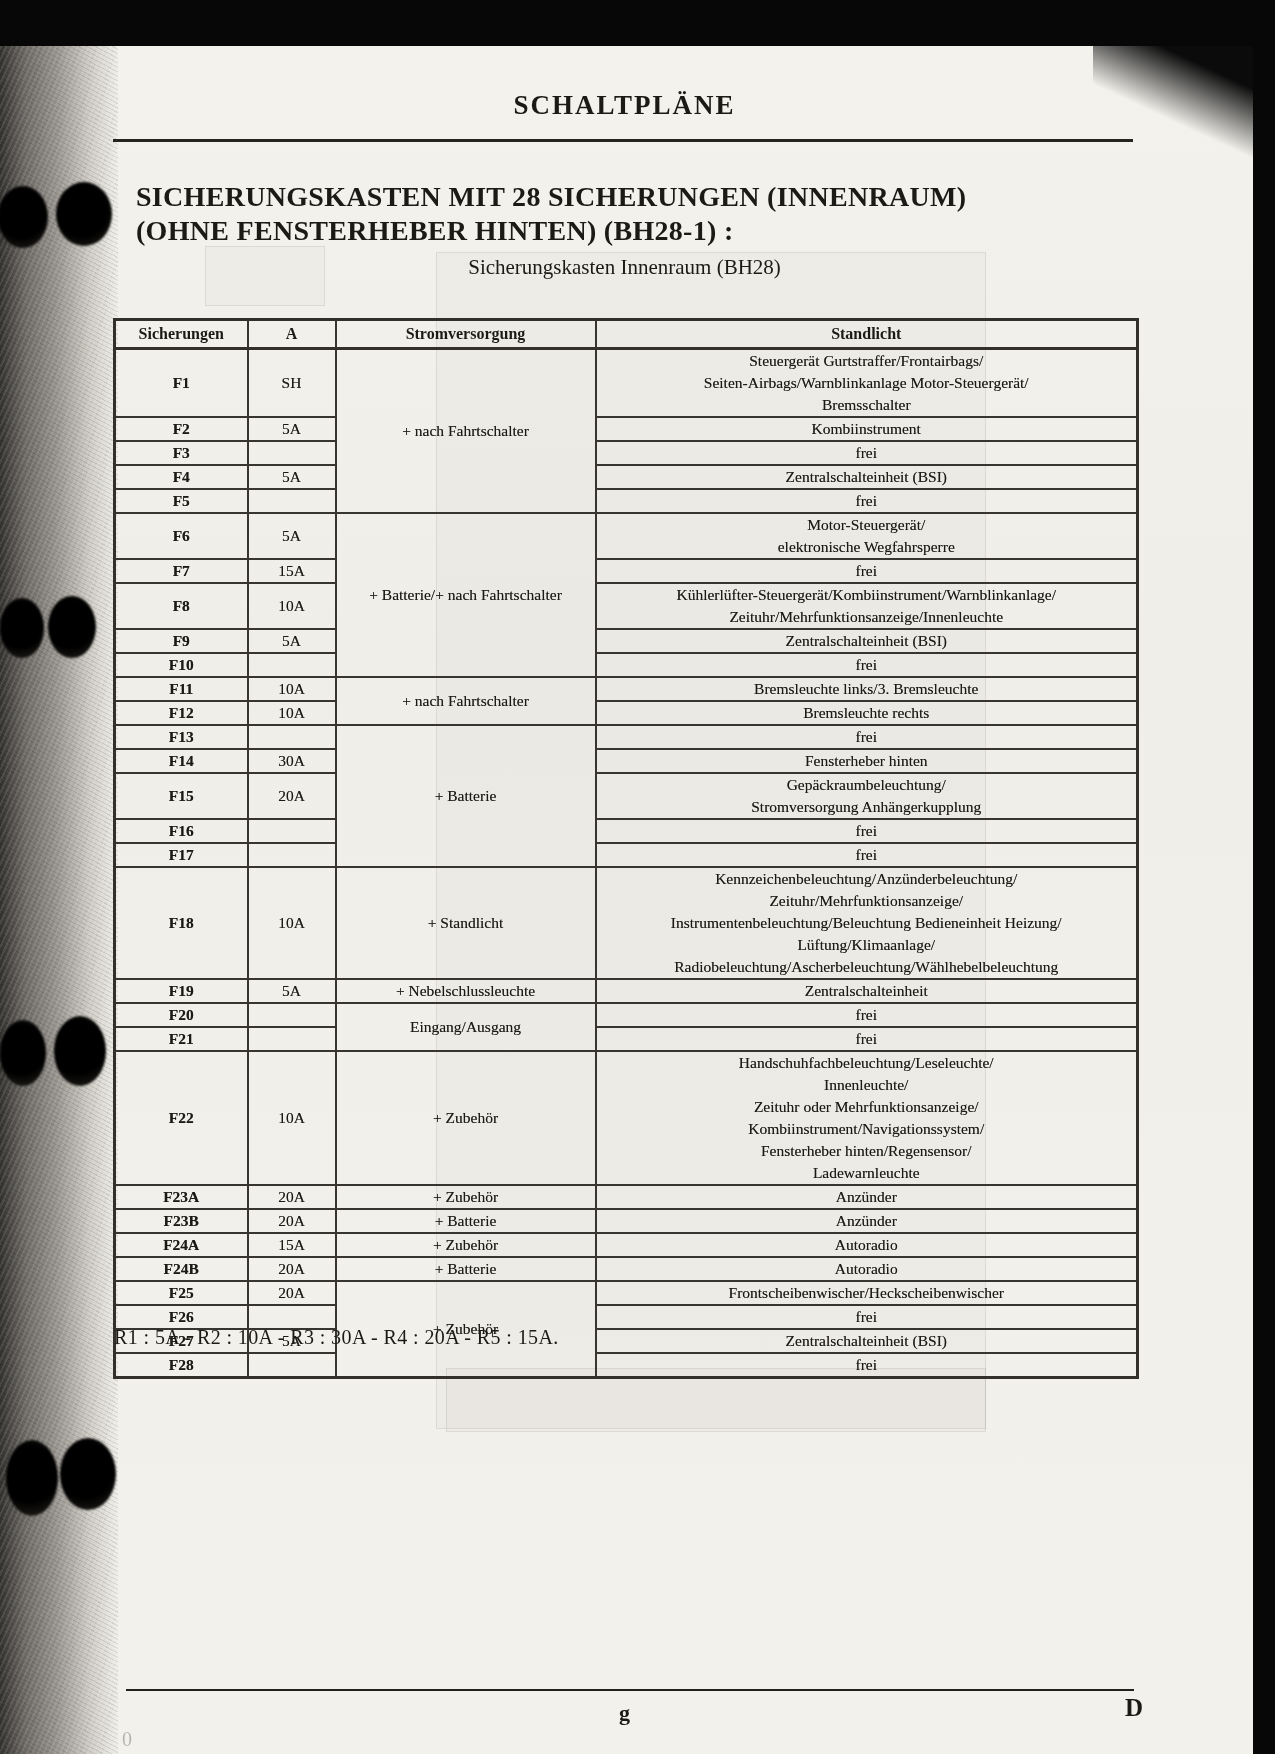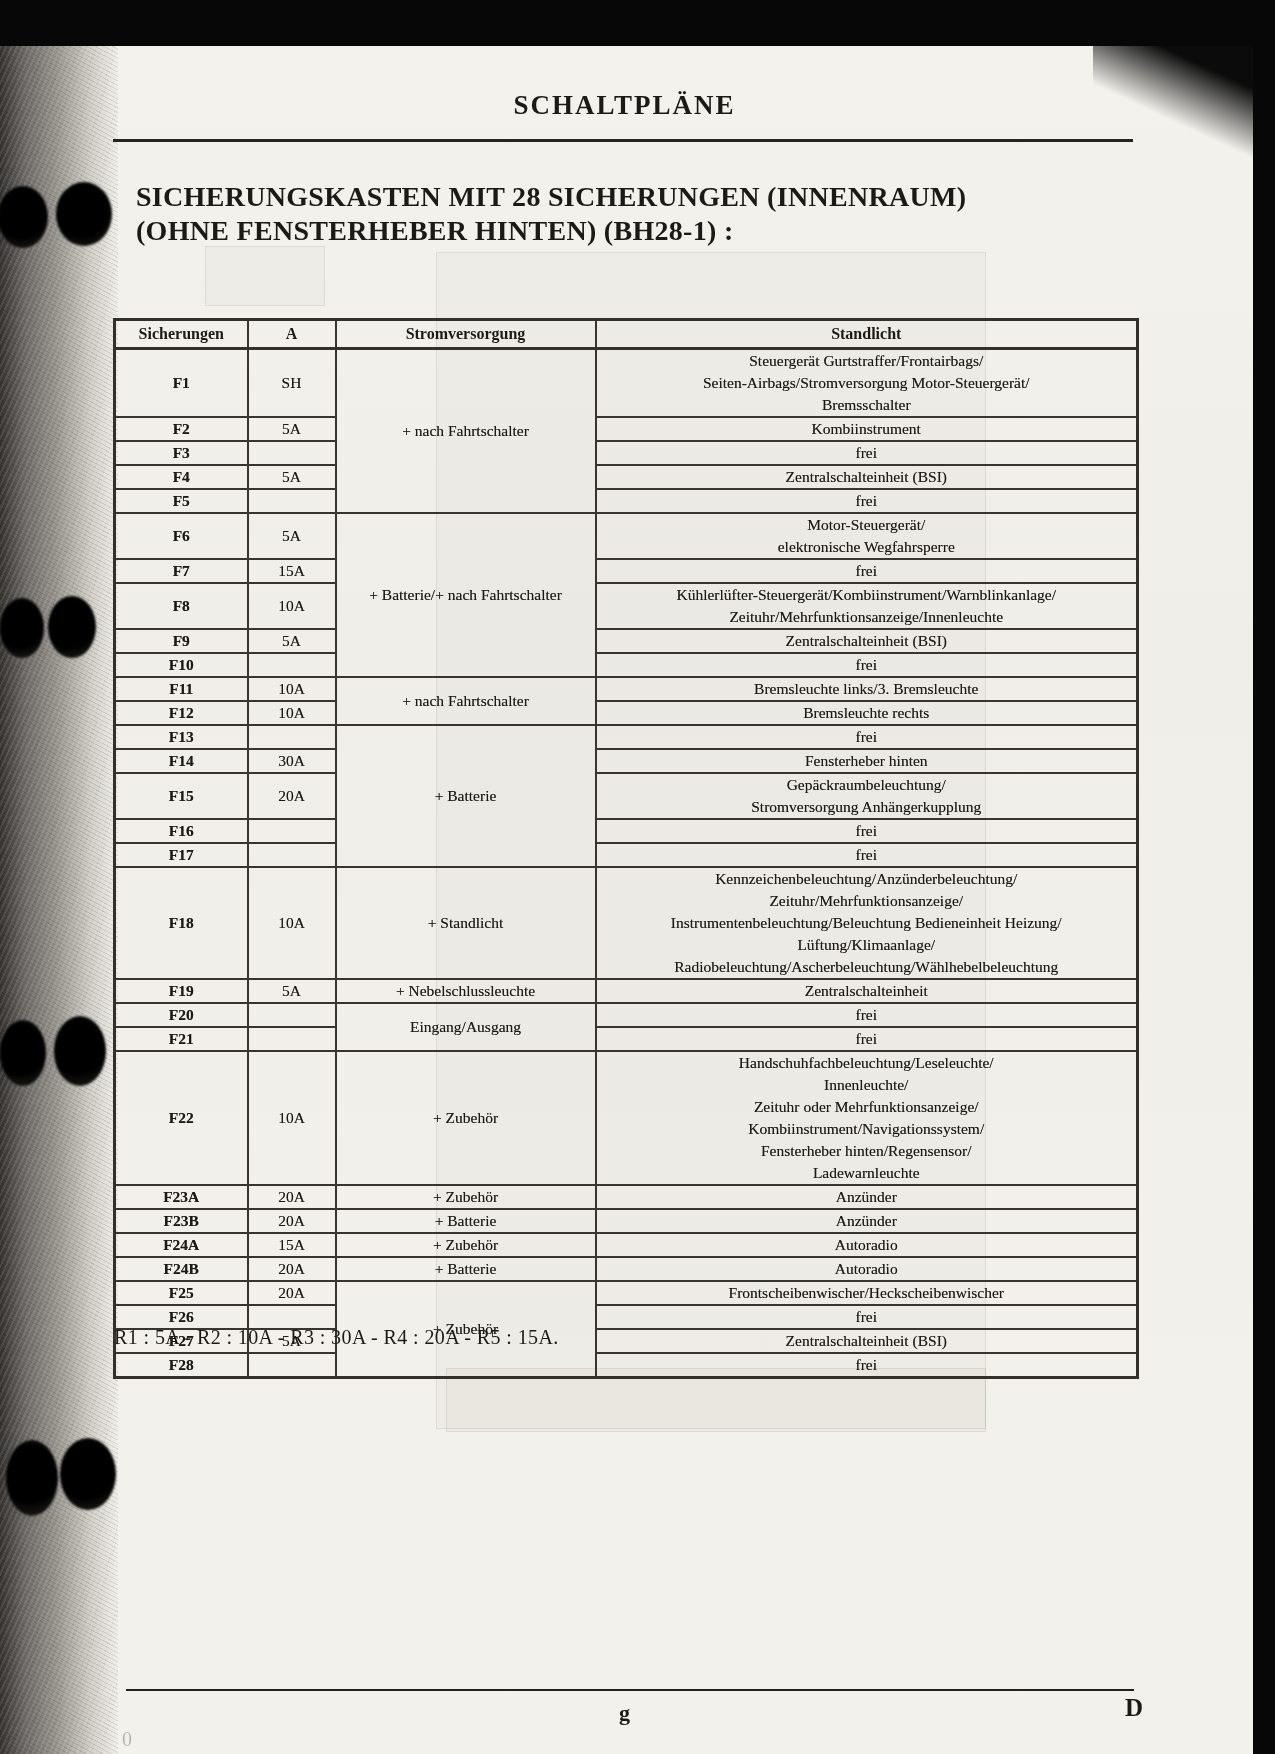--- a/index.html
+++ b/index.html
@@ -72,20 +72,21 @@
   <div class="ghost" style="left:446px;top:1368px;width:538px;height:62px;"></div>
 
   <div class="centercol doc-title">SCHALTPLÄNE</div>
   <div class="header-rule"></div>
 
   <div class="heading">
     <div>SICHERUNGSKASTEN MIT 28 SICHERUNGEN (INNENRAUM)</div>
     <div>(OHNE FENSTERHEBER HINTEN) (BH28-1) :</div>
   </div>
 
+  <div class="centercol table-title">Sicherungskasten Innenraum (BH28)</div>
 
   <div class="fuse-table-wrap">
   <table class="fuse">
     <colgroup>
           <col style="width:133px">
           <col style="width:88px">
           <col style="width:260px">
           <col style="width:542px">
         </colgroup>
     <thead>
@@ -96,21 +97,21 @@
         <th>Standlicht</th>
       </tr>
     </thead>
     <tbody>
       <tr class="h3">
         <td class="c-fuse">F1</td>
         <td>SH</td>
         <td rowspan="5">+ nach Fahrtschalter</td>
         <td>
           <div class="zline">Steuergerät Gurtstraffer/Frontairbags/</div>
-          <div class="zline">Seiten-Airbags/Stromversorgung Motor-Steuergerät/</div>
+          <div class="zline">Seiten-Airbags/Warnblinkanlage Motor-Steuergerät/</div>
           <div class="zline">Bremsschalter</div>
         </td>
       </tr>
       <tr class="h1">
         <td class="c-fuse">F2</td>
         <td>5A</td>
         <td>
               <div class="zline">Kombiinstrument</div>
             </td>
       </tr>

